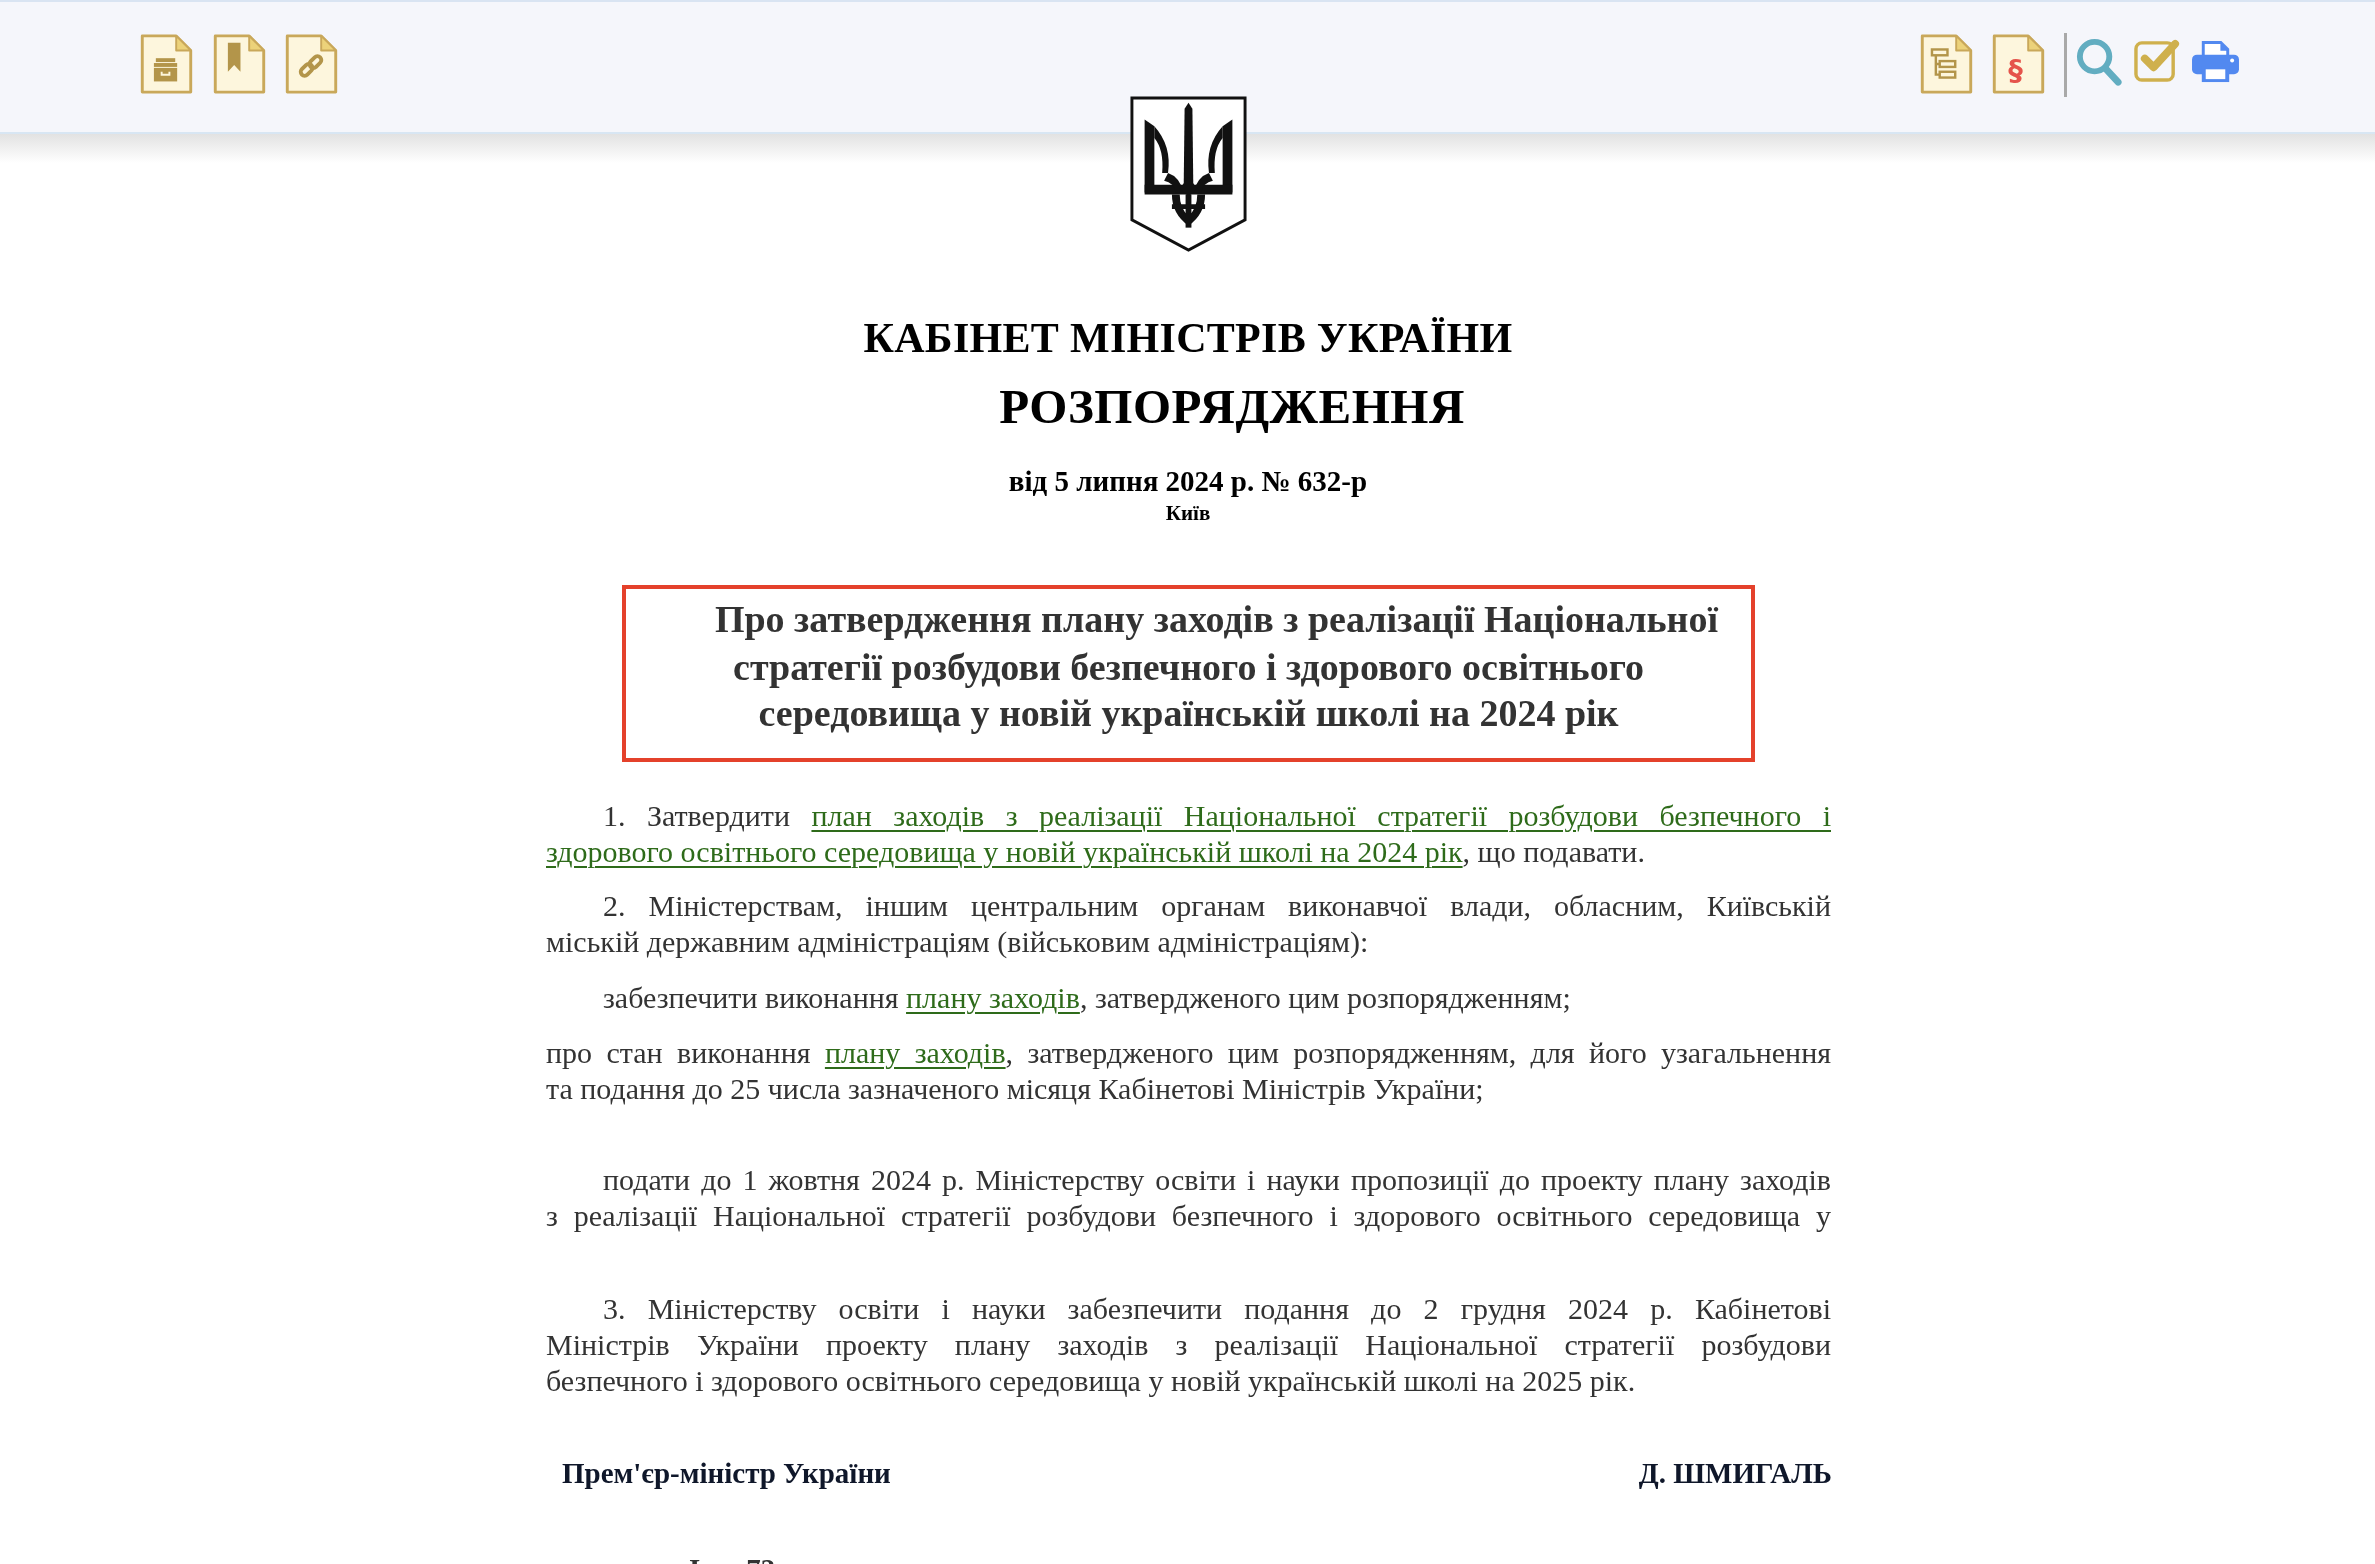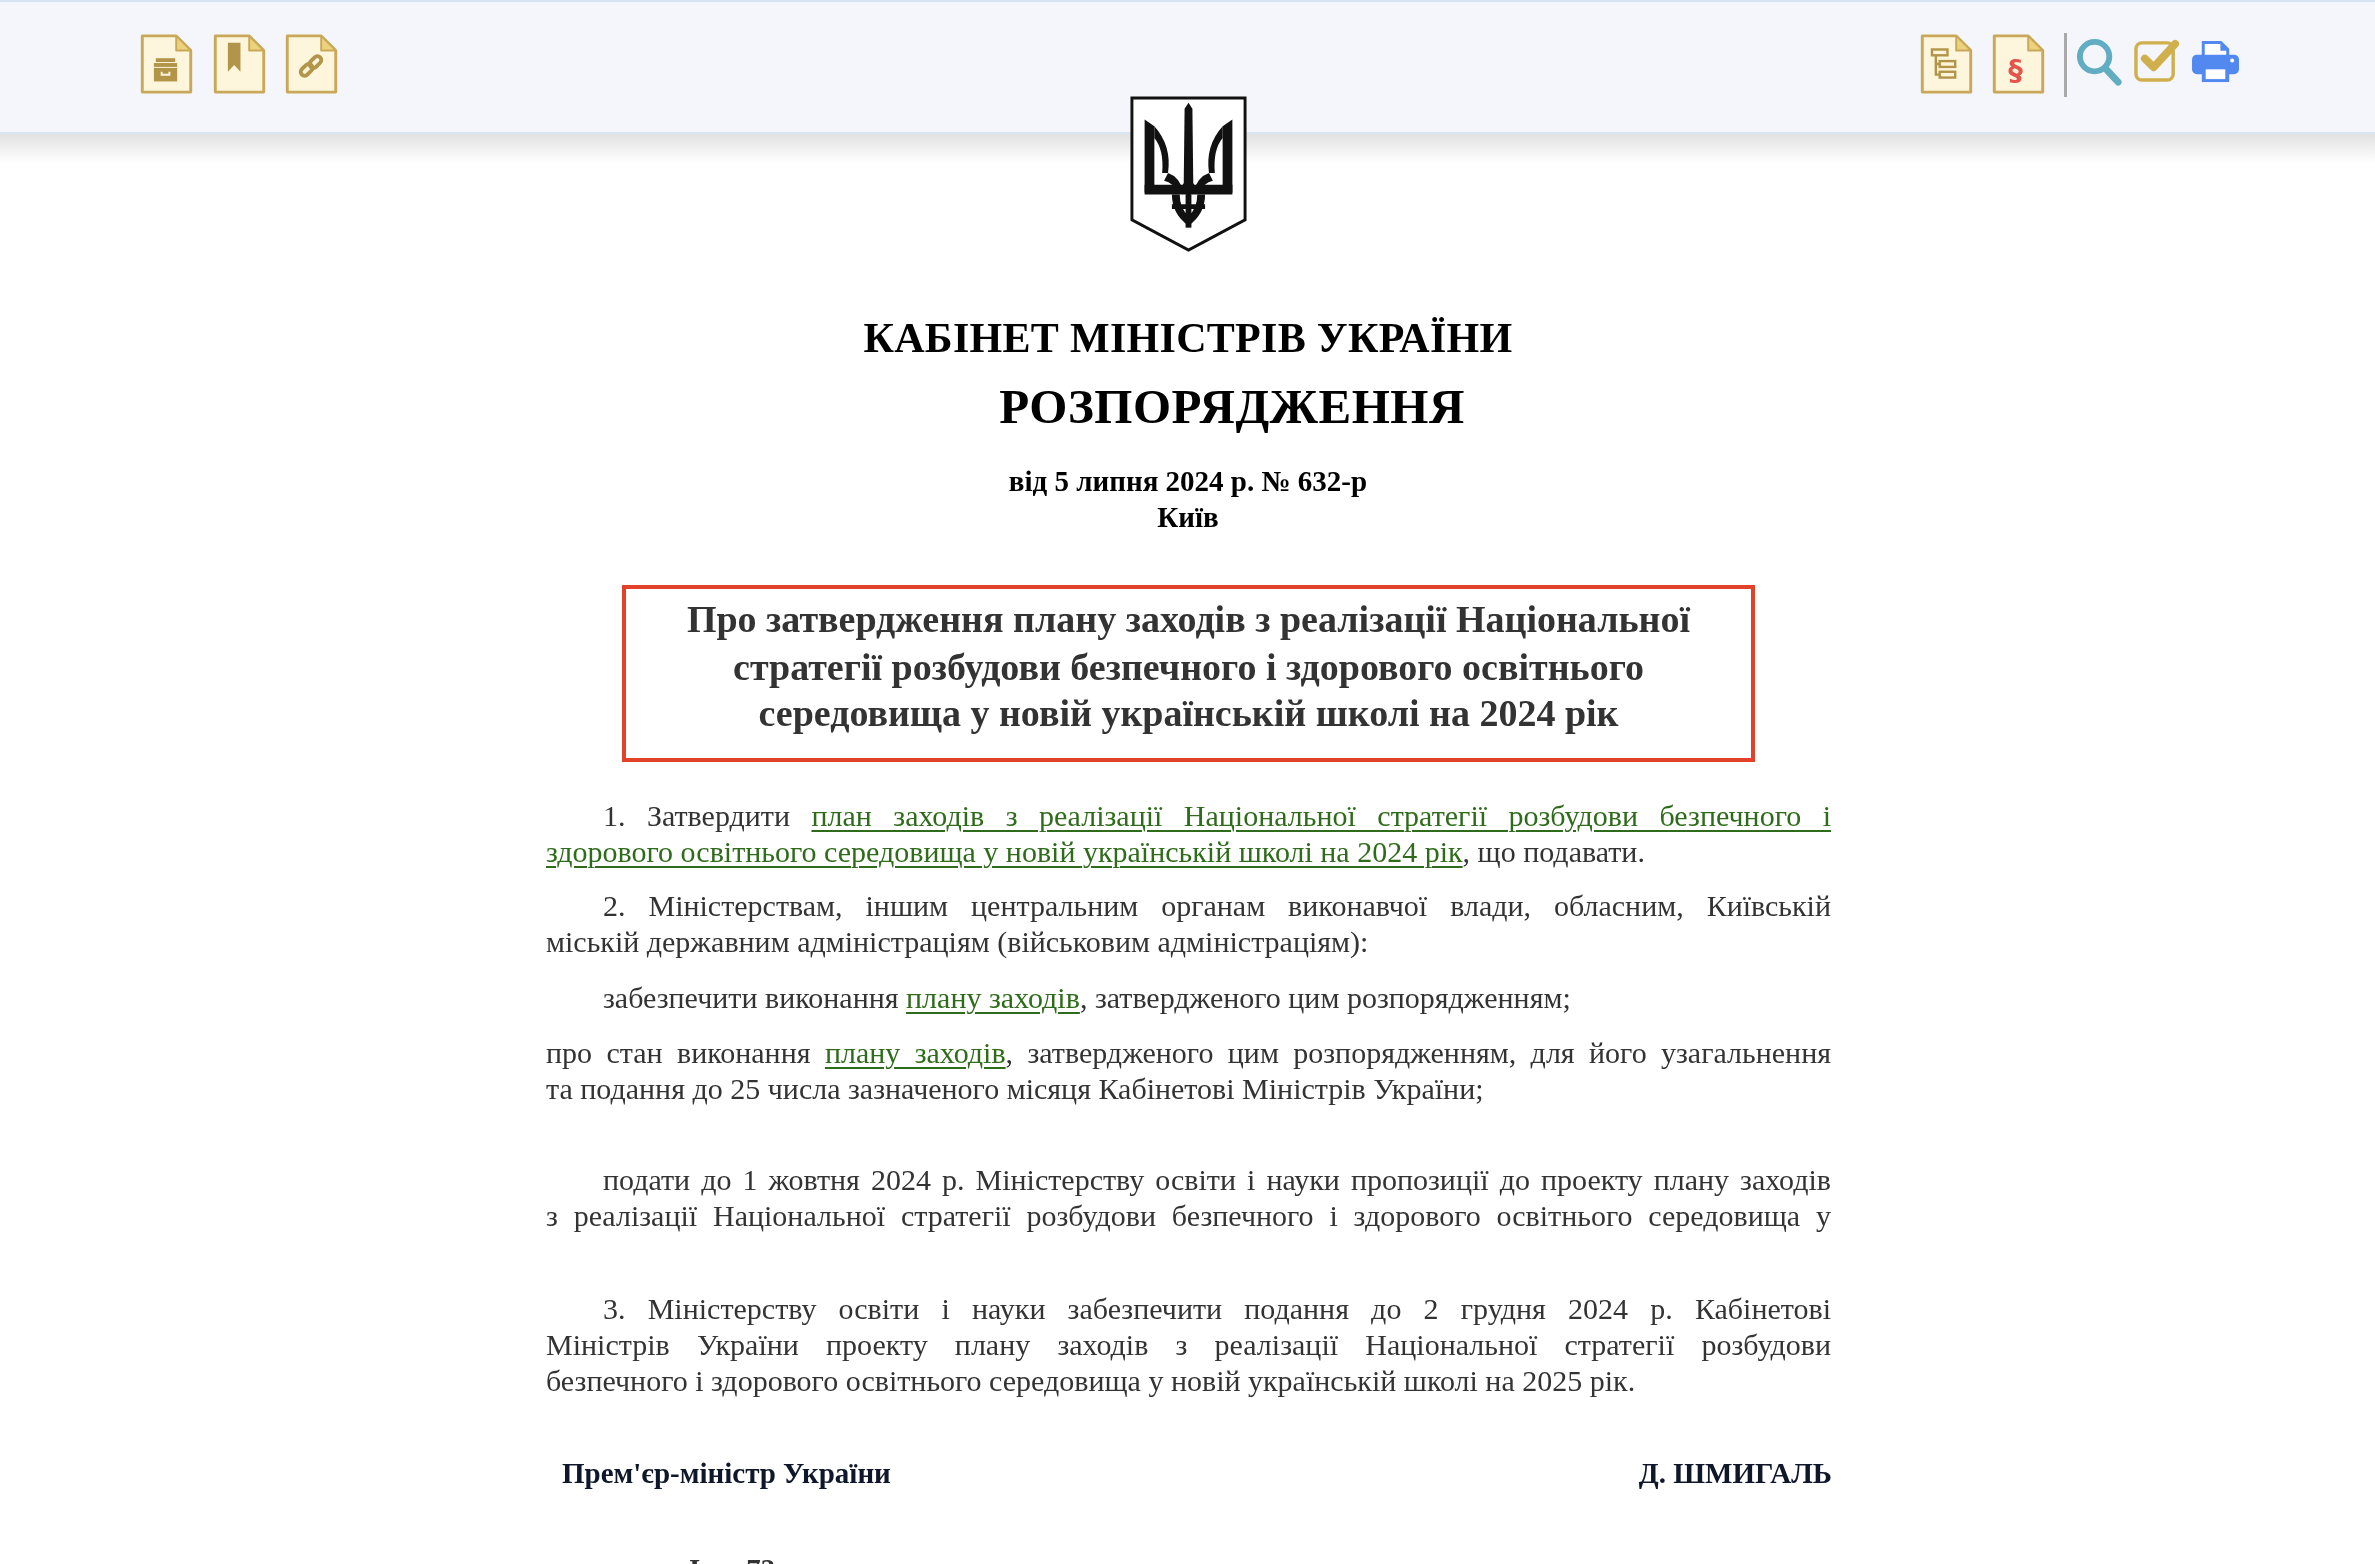--- a/index.html
+++ b/index.html
@@ -35,21 +35,21 @@
   .emblem svg { width:100%; height:100%; display:block; }
 
   .doc { position:absolute; left:0; top:0; width:2376px; }
   .center-line {
     position:absolute; left:0; width:2376px; text-align:center; font-weight:bold; color:#000000;
     white-space:nowrap;
   }
   .org { top:314px; font-size:42px; letter-spacing:0.3px; }
   .kind { top:378px; font-size:49px; letter-spacing:0.5px;padding-left:44px; }
   .date { top:465px; font-size:29px; }
-  .city { top:501px; font-size:29px; }
+  .city { top:501px; font-size:21px; }
 
   .title-box {
     position:absolute; left:622px; top:585px; width:1133px; height:177px;
     box-sizing:border-box; border:4.9px solid #e4412b;
   }
   .title-line {
     position:absolute; left:0; width:100%; text-align:center; font-weight:bold;
     font-size:38px; color:#333; white-space:nowrap;
   }
 
@@ -165,21 +165,21 @@
   </svg>
 </div>
 
 <div class="doc">
   <div class="center-line org">КАБІНЕТ МІНІСТРІВ УКРАЇНИ</div>
   <div class="center-line kind">РОЗПОРЯДЖЕННЯ</div>
   <div class="center-line date">від 5 липня 2024 р. № 632-р</div>
   <div class="center-line city">Київ</div>
 
   <div class="title-box">
-    <div class="title-line" style="top:7.8px;">Про затвердження плану заходів з реалізації Національної</div>
+    <div class="title-line" style="top:7.8px;padding-left:28px;">Про затвердження плану заходів з реалізації Національної</div>
     <div class="title-line" style="top:56px;">стратегії розбудови безпечного і здорового освітнього</div>
     <div class="title-line" style="top:102px;">середовища у новій українській школі на 2024 рік</div>
   </div>
 
   <div class="para" style="top:798px;">
     <span class="line"><span class="indent"></span><span>1. Затвердити </span><a class="doclink">план заходів з реалізації Національної стратегії розбудови безпечного і</a></span>
     <span class="line last"><a class="doclink">здорового освітнього середовища у новій українській школі на 2024 рік</a><span>, що подавати.</span></span>
   </div>
 
   <div class="para" style="top:888px;">

